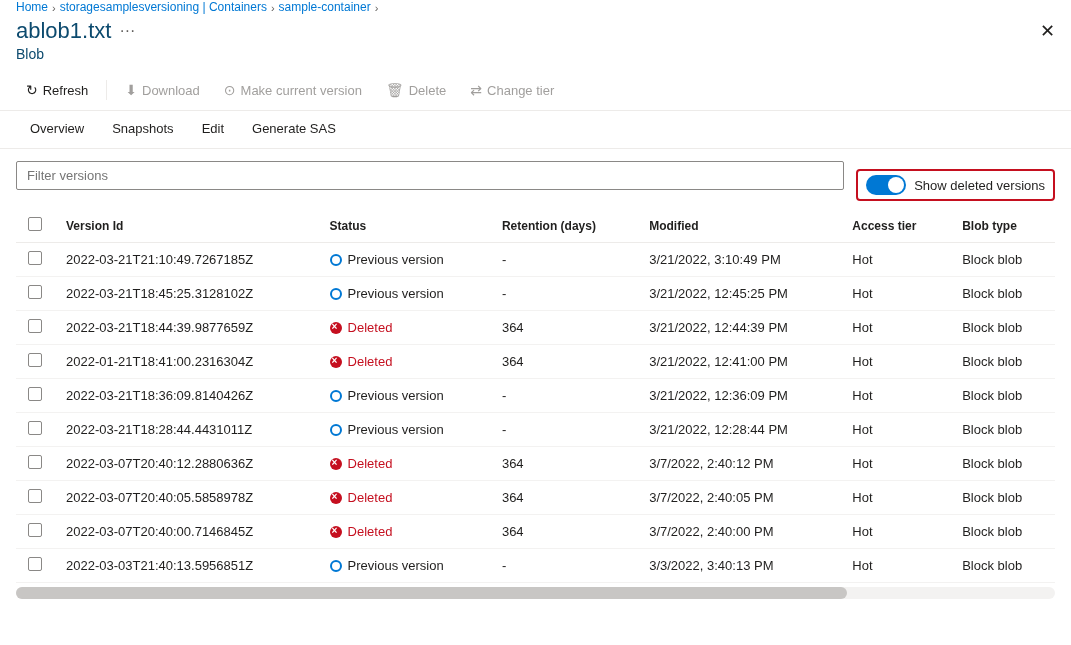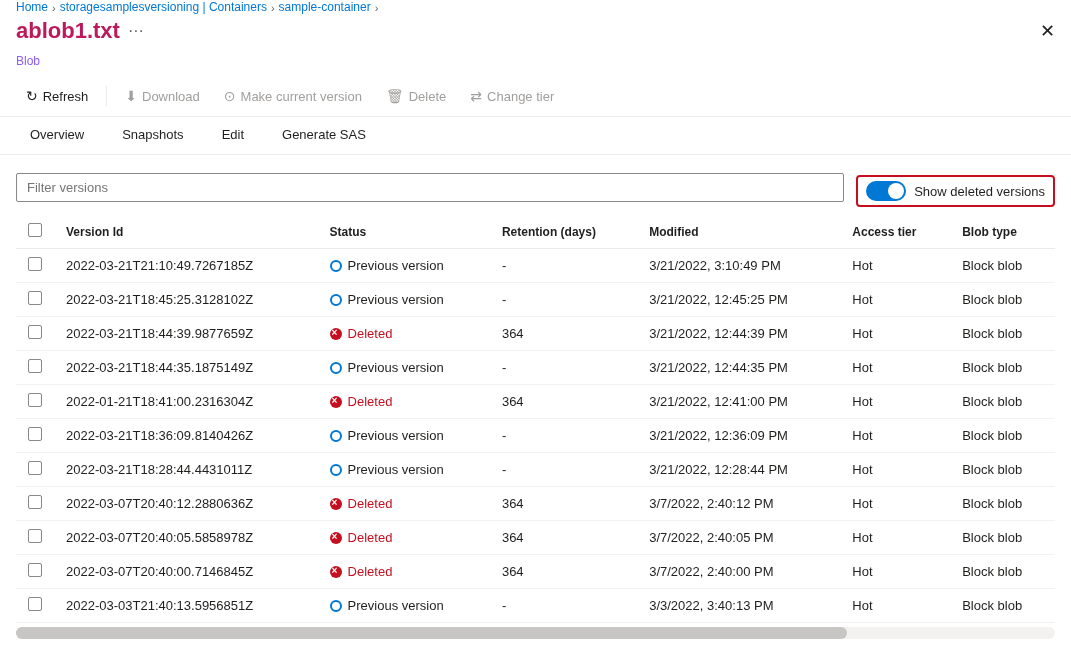--- a/index.html
+++ b/index.html
@@ -4,36 +4,36 @@
   <style>
     * { box-sizing: border-box; margin: 0; padding: 0; }
     body { font-family: 'Segoe UI', Arial, sans-serif; font-size: 13px; color: #201f1e; background: #fff; }
 
     .breadcrumb { display: flex; align-items: flex-end; gap: 4px; padding: 0 16px; font-size: 12px; color: #0078d4; }
     .breadcrumb a { color: #0078d4; text-decoration: none; }
     .breadcrumb-sep { color: #605e5c; font-size: 11px; }
 
     .title-section { padding: 4px 16px 8px; }
     .title-row { display: flex; align-items: center; gap: 8px; }
-    .title-name { font-size: 22px; font-weight: 700; color: #be185d; }
+    .title-name { font-size: 22px; font-weight: 400; color: #0c4a6e; }
     .title-ellipsis { color: #605e5c; cursor: pointer; font-size: 16px; }
     .title-close { margin-left: auto; cursor: pointer; color: #201f1e; font-size: 18px; font-weight: 300; }
-    .title-sub { font-size: 12px; color: #8b5cf6; margin-top: 10px; }
+    .title-sub { font-size: 14px; color: #0c4a6e; margin-top: 2px; }
 
     .toolbar { display: flex; align-items: center; gap: 4px; padding: 6px 16px; border-bottom: 1px solid #edebe9; }
     .toolbar-btn { display: flex; align-items: center; gap: 5px; padding: 6px 10px; cursor: pointer; border: none; background: none; font-size: 13px; color: #201f1e; border-radius: 2px; }
     .toolbar-btn.disabled { color: #a19f9d; cursor: default; }
     .toolbar-sep { width: 1px; height: 20px; background: #edebe9; margin: 0 4px; }
     .toolbar-icon { font-size: 14px; }
 
-    .tabs { display: flex; align-items: center; padding: 0 16px; border-bottom: 1px solid #edebe9; gap: 10px; }
+    .tabs { display: flex; align-items: center; padding: 0 16px; border-bottom: 1px solid #edebe9; gap: 0; }
     .tab { padding: 10px 14px; cursor: pointer; font-size: 13px; color: #201f1e; border-bottom: 2px solid transparent; text-decoration: none; }
     .tab.active { color: #0078d4; border-bottom: 2px solid #0078d4; font-weight: 600; }
 
-    .filter-row { display: flex; align-items: center; gap: 12px; padding: 12px 16px 8px; }
+    .filter-row { display: flex; align-items: flex-start; gap: 12px; padding: 12px 16px 8px; }
     .filter-input { flex: 1; padding: 6px 10px; border: 1px solid #8a8886; border-radius: 2px; font-size: 13px; color: #201f1e; outline: none; }
 
     .toggle-group { display: flex; align-items: center; gap: 8px; border: 2px solid #c50f1f; border-radius: 4px; padding: 4px 8px; margin-top: 8px; }
     .toggle-label { font-size: 13px; color: #201f1e; white-space: nowrap; }
     .toggle-switch { position: relative; width: 40px; height: 20px; cursor: pointer; }
     .toggle-track { position: absolute; top: 0; left: 0; right: 0; bottom: 0; background: #0078d4; border-radius: 10px; }
     .toggle-thumb { position: absolute; top: 2px; right: 2px; width: 16px; height: 16px; background: #fff; border-radius: 50%; }
 
     .table-container { overflow-x: auto; padding: 0 16px; }
     table { width: 100%; border-collapse: collapse; min-width: 900px; }
@@ -169,34 +169,20 @@
               <span class="status-deleted">Deleted</span>
             </div>
           </td>
           <td>364</td>
           <td>3/21/2022, 12:44:39 PM</td>
           <td>Hot</td>
           <td>Block blob</td>
         </tr>
         <tr>
           <td><input type="checkbox" class="checkbox" style=""></td>
-          <td>2022-03-21T18:44:35.1875149Z</td>
-          <td>
-            <div class="status-cell">
-              <div class="status-dot previous"></div>
-              <span>Previous version</span>
-            </div>
-          </td>
-          <td>-</td>
-          <td>3/21/2022, 12:44:35 PM</td>
-          <td>Hot</td>
-          <td>Block blob</td>
-        </tr>
-        <tr>
-          <td><input type="checkbox" class="checkbox" style=""></td>
           <td>2022-01-21T18:41:00.2316304Z</td>
           <td>
             <div class="status-cell">
               <div class="status-dot deleted"></div>
               <span class="status-deleted">Deleted</span>
             </div>
           </td>
           <td>364</td>
           <td>3/21/2022, 12:41:00 PM</td>
           <td>Hot</td>

